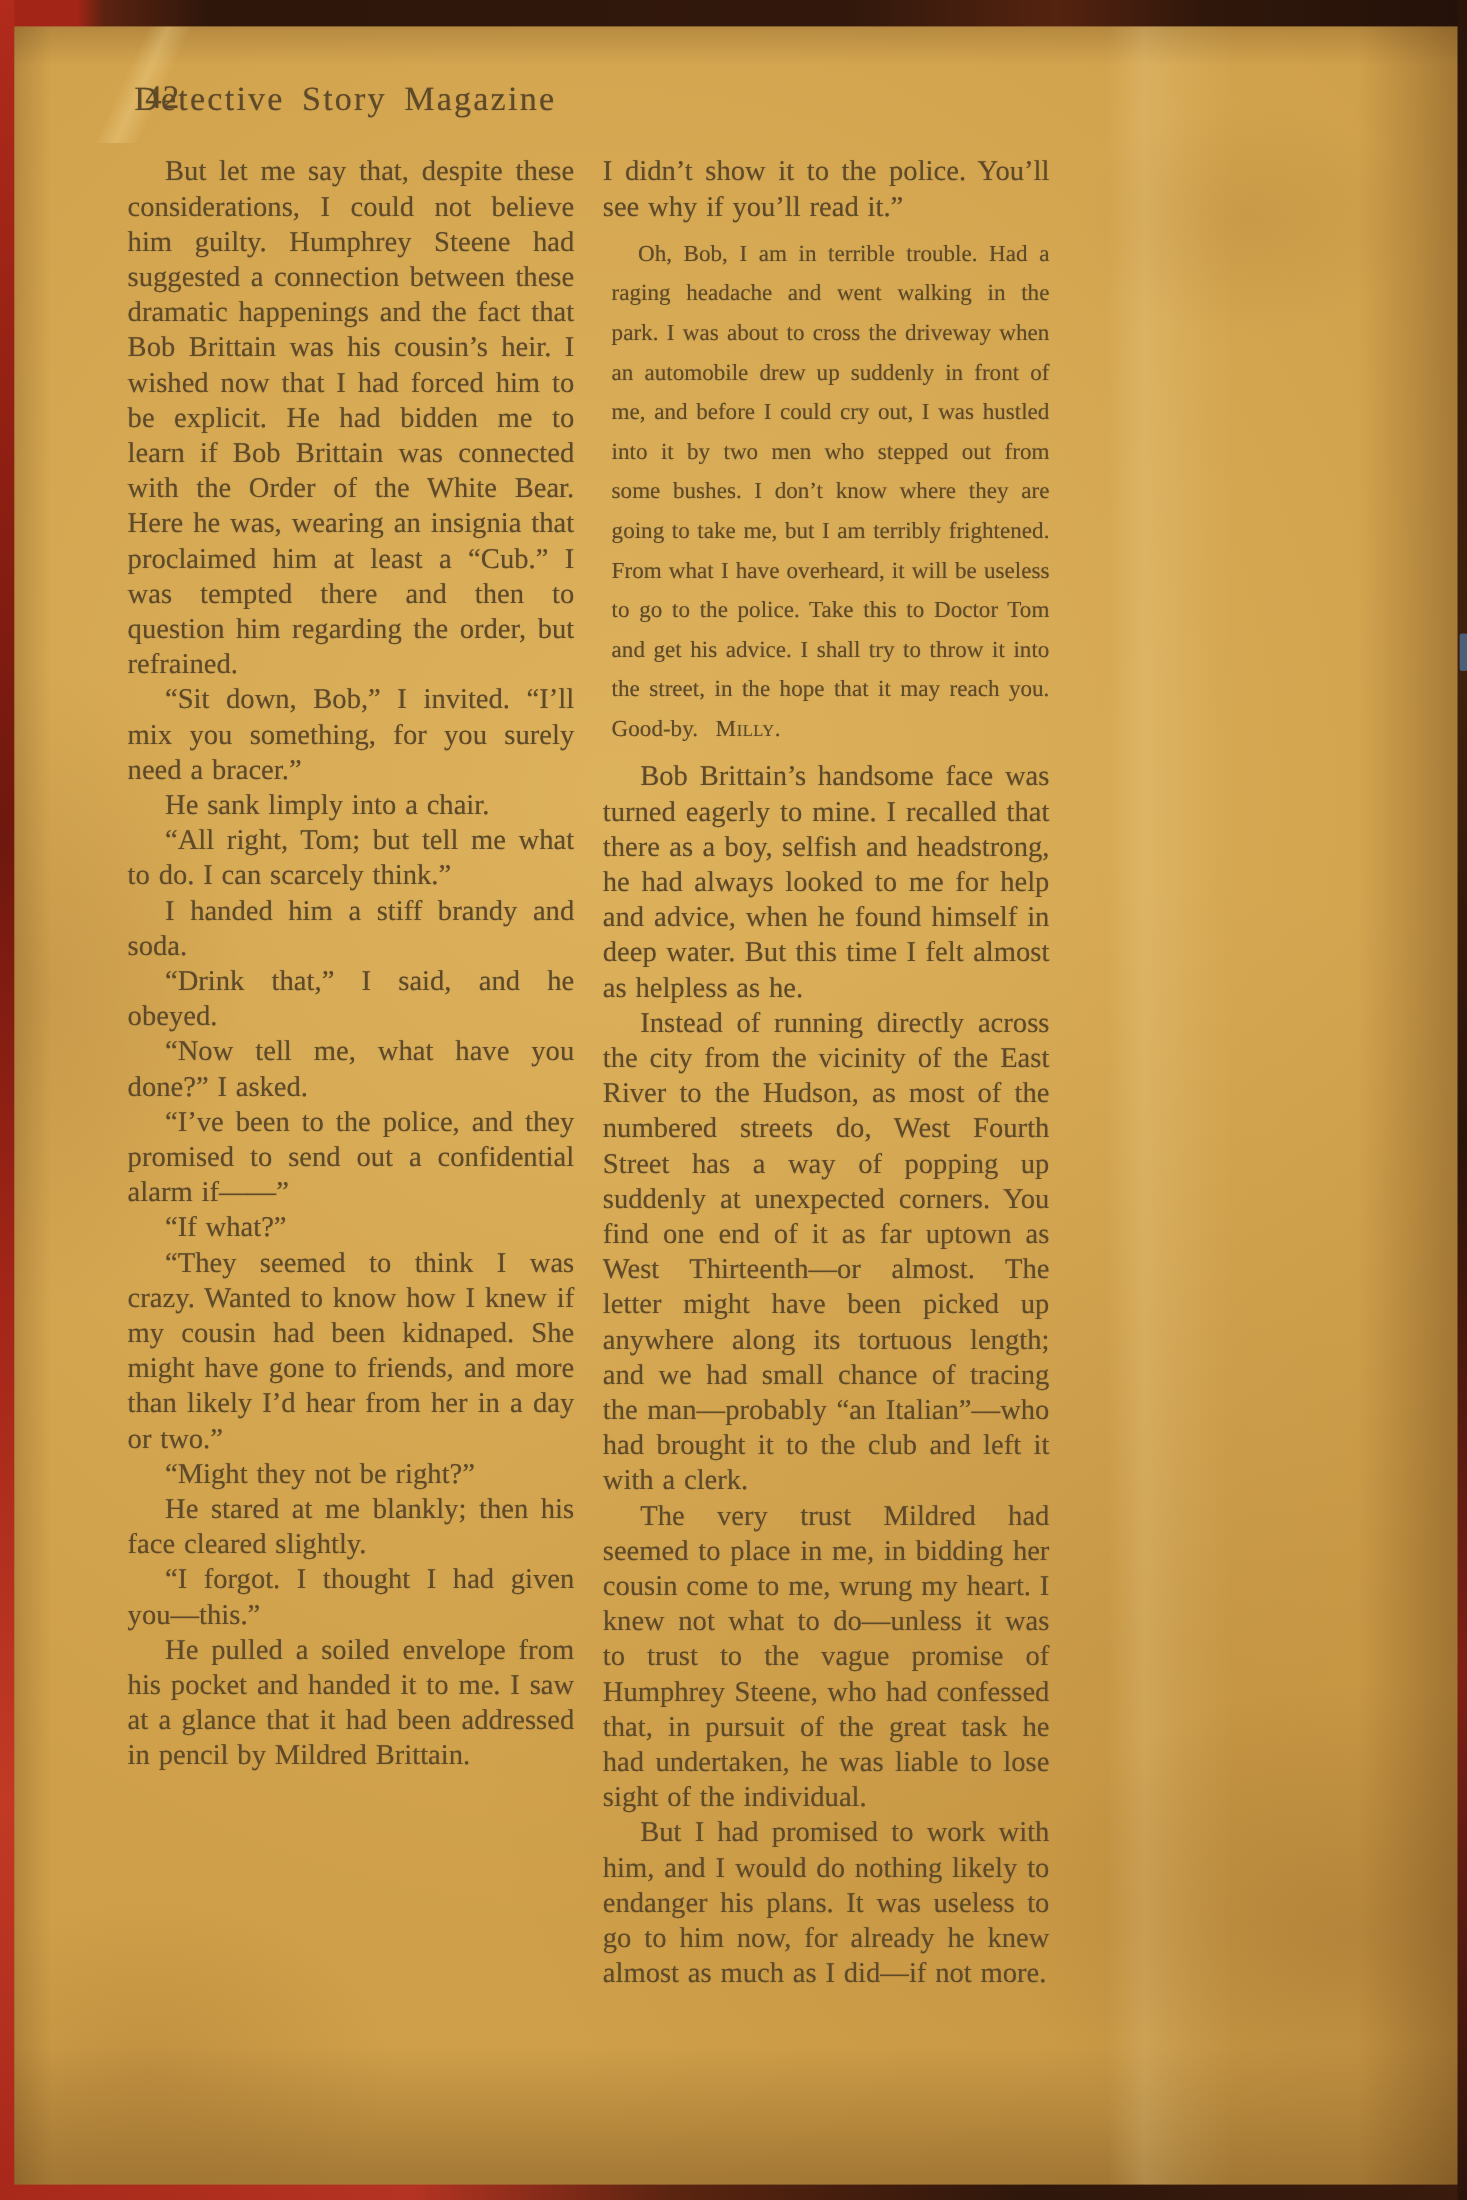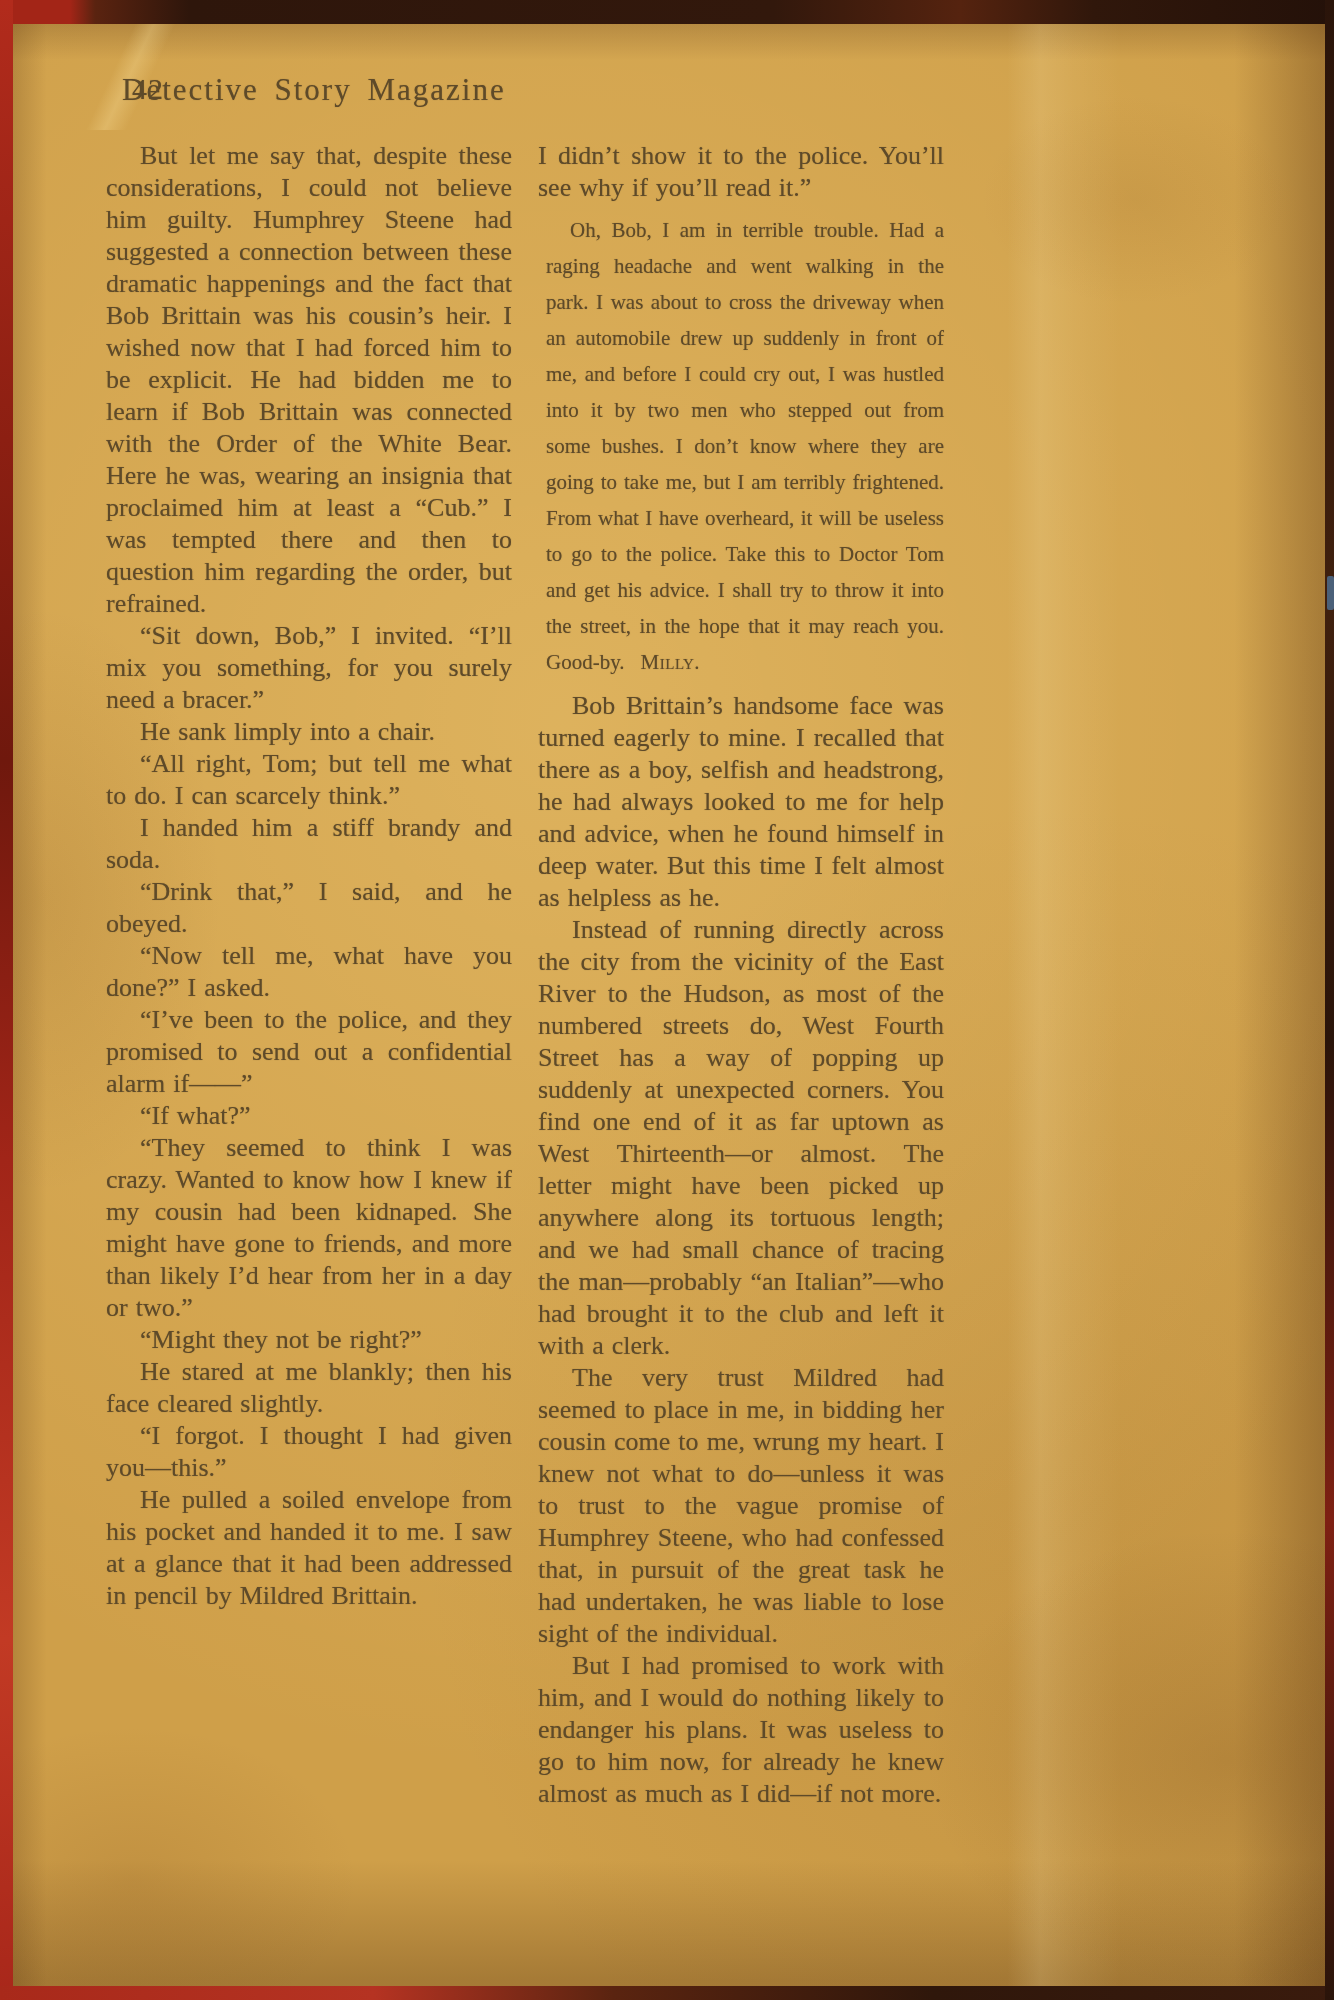--- a/index.html
+++ b/index.html
@@ -74,21 +74,21 @@
   }
   .page-num {
     position: absolute; left: 10px; top: 0;
     font-size: 30px; letter-spacing: 1px;
   }
   .magazine-title {
     position: absolute; left: 0; right: 0; top: 0;
     text-align: left; font-size: 31px; letter-spacing: 2px; word-spacing: 6px;
   }
   .text-block {
-    position: absolute; top: 140px; left: 106px; width: 838px;
+    position: absolute; top: 140px; left: 116px; width: 838px;
     display: flex; gap: 26px;
   }
   .col {
     width: 406px;
     font-size: 26px; line-height: 32px;
     text-align: justify;
     word-spacing: 1.5px;
   }
   .col p { margin: 0; text-indent: 34px; }
   .col p.no-indent { text-indent: 0; }

